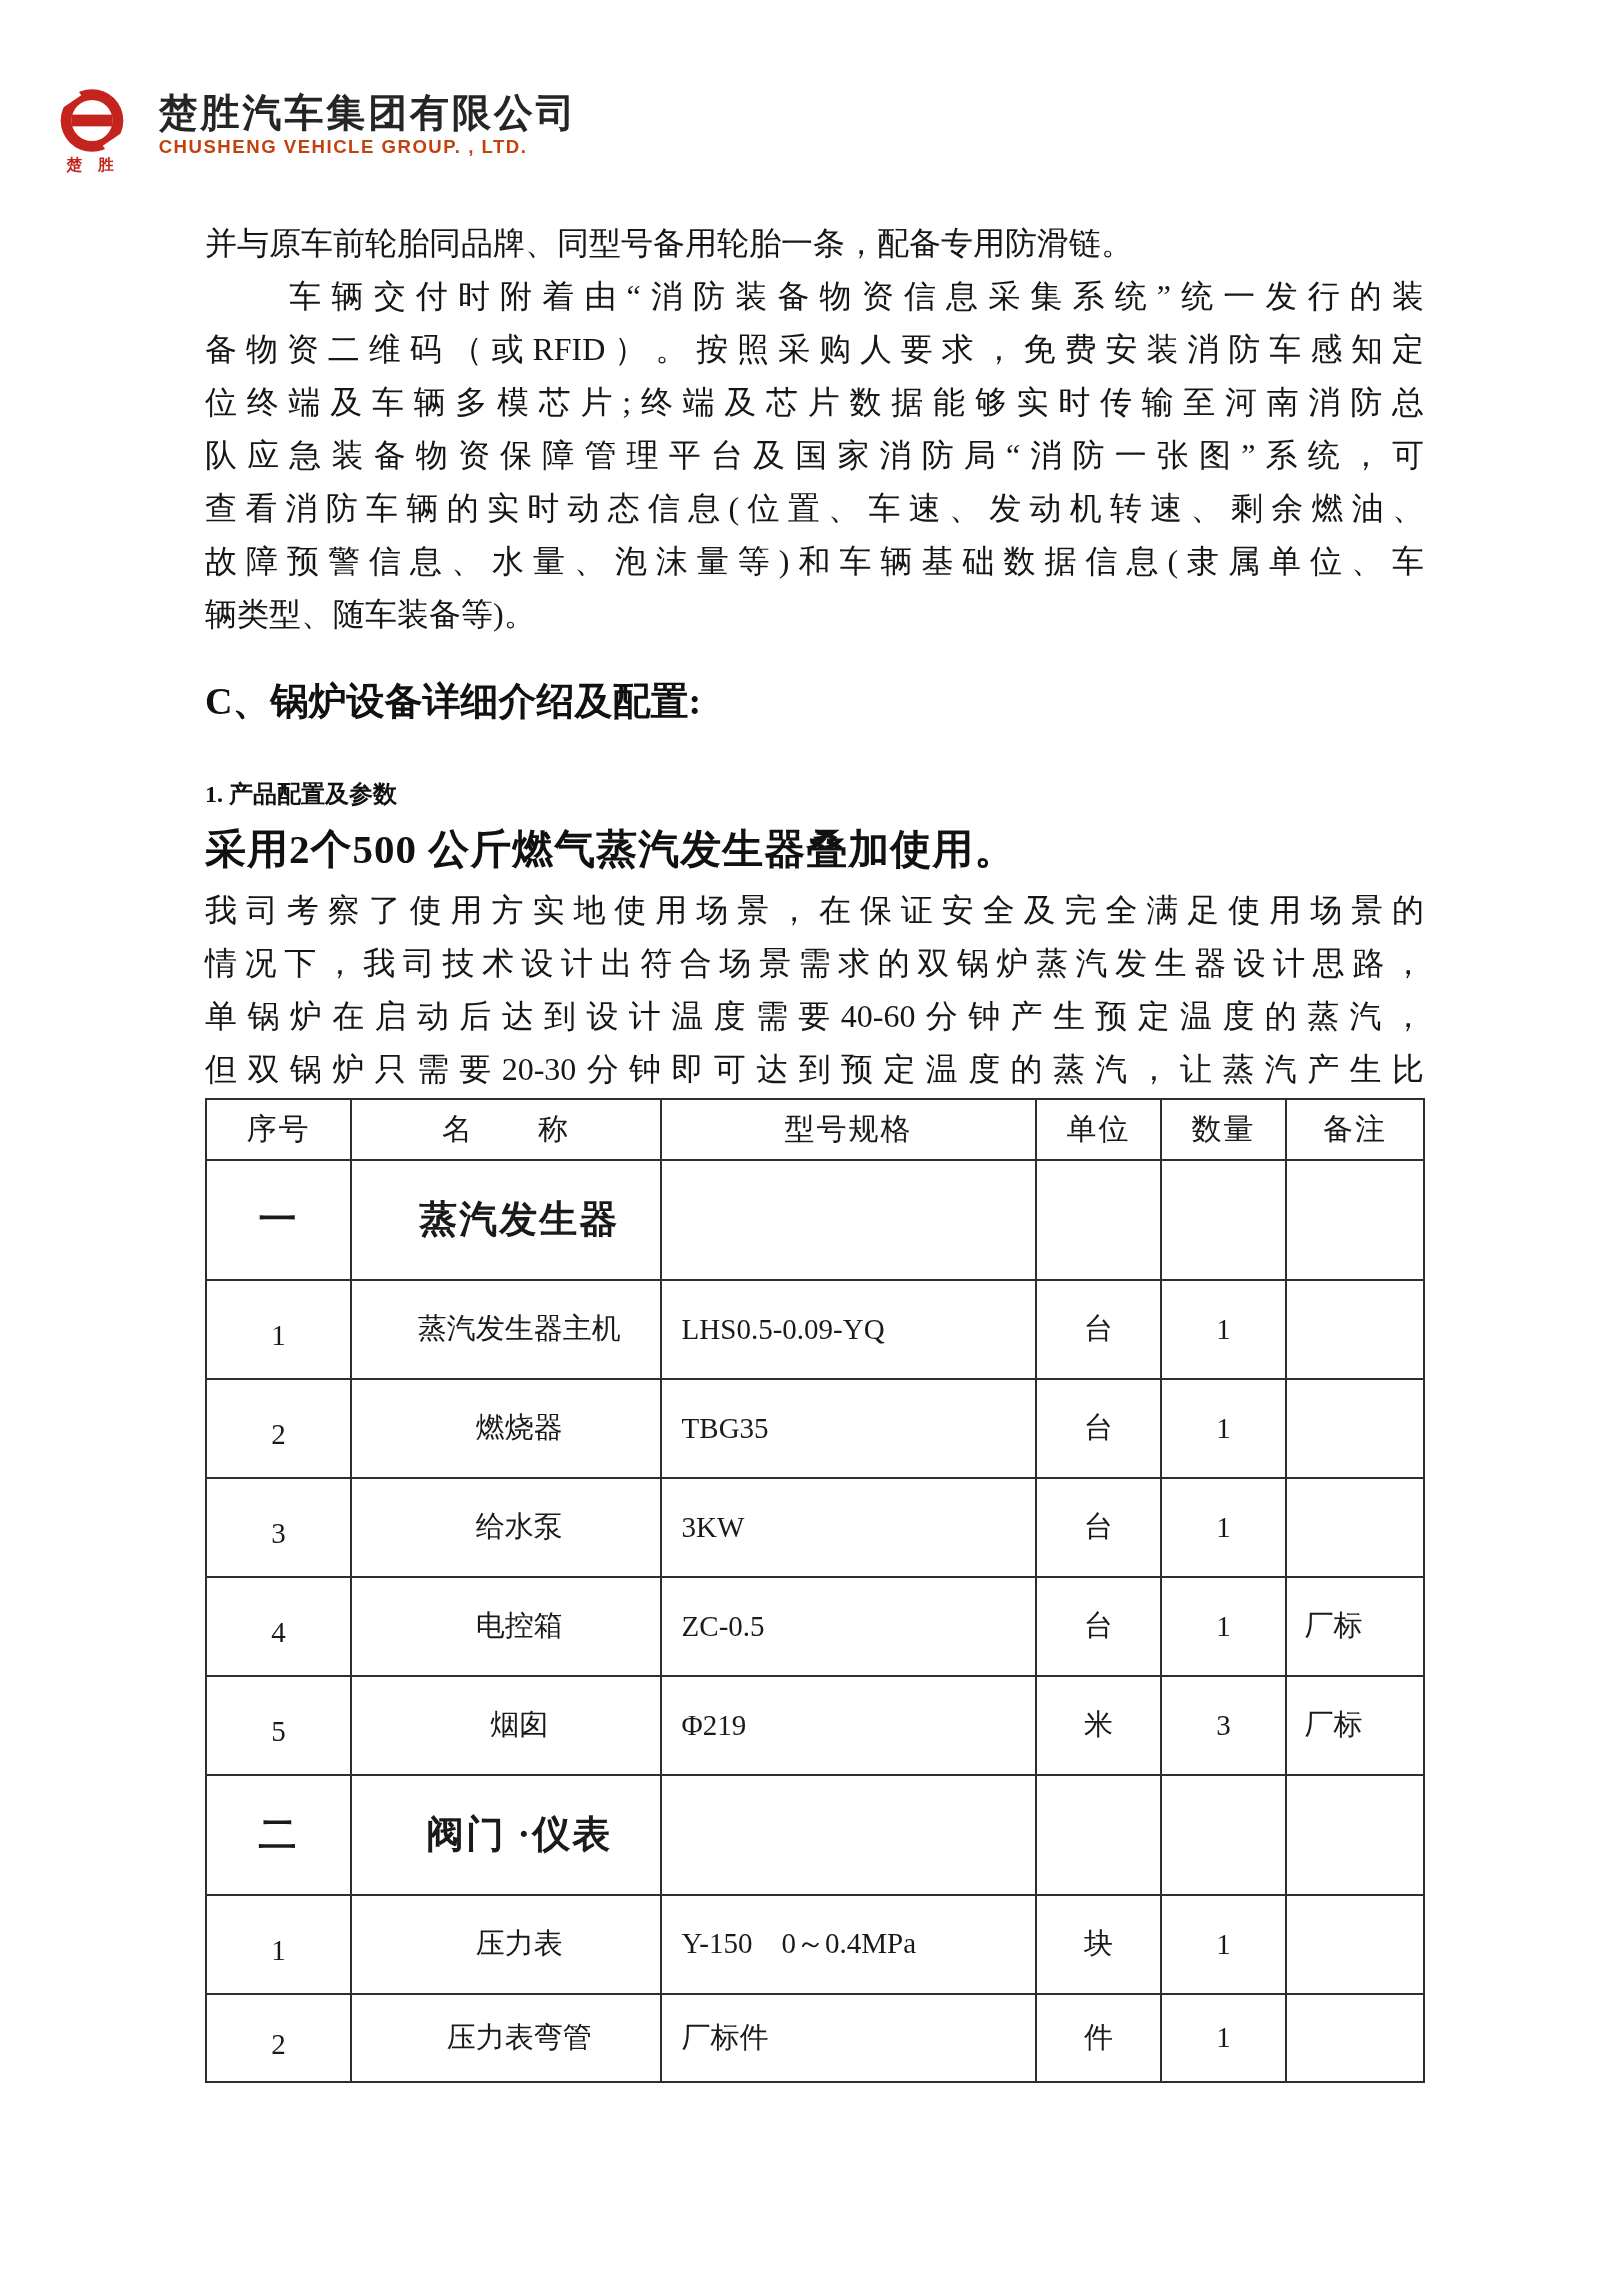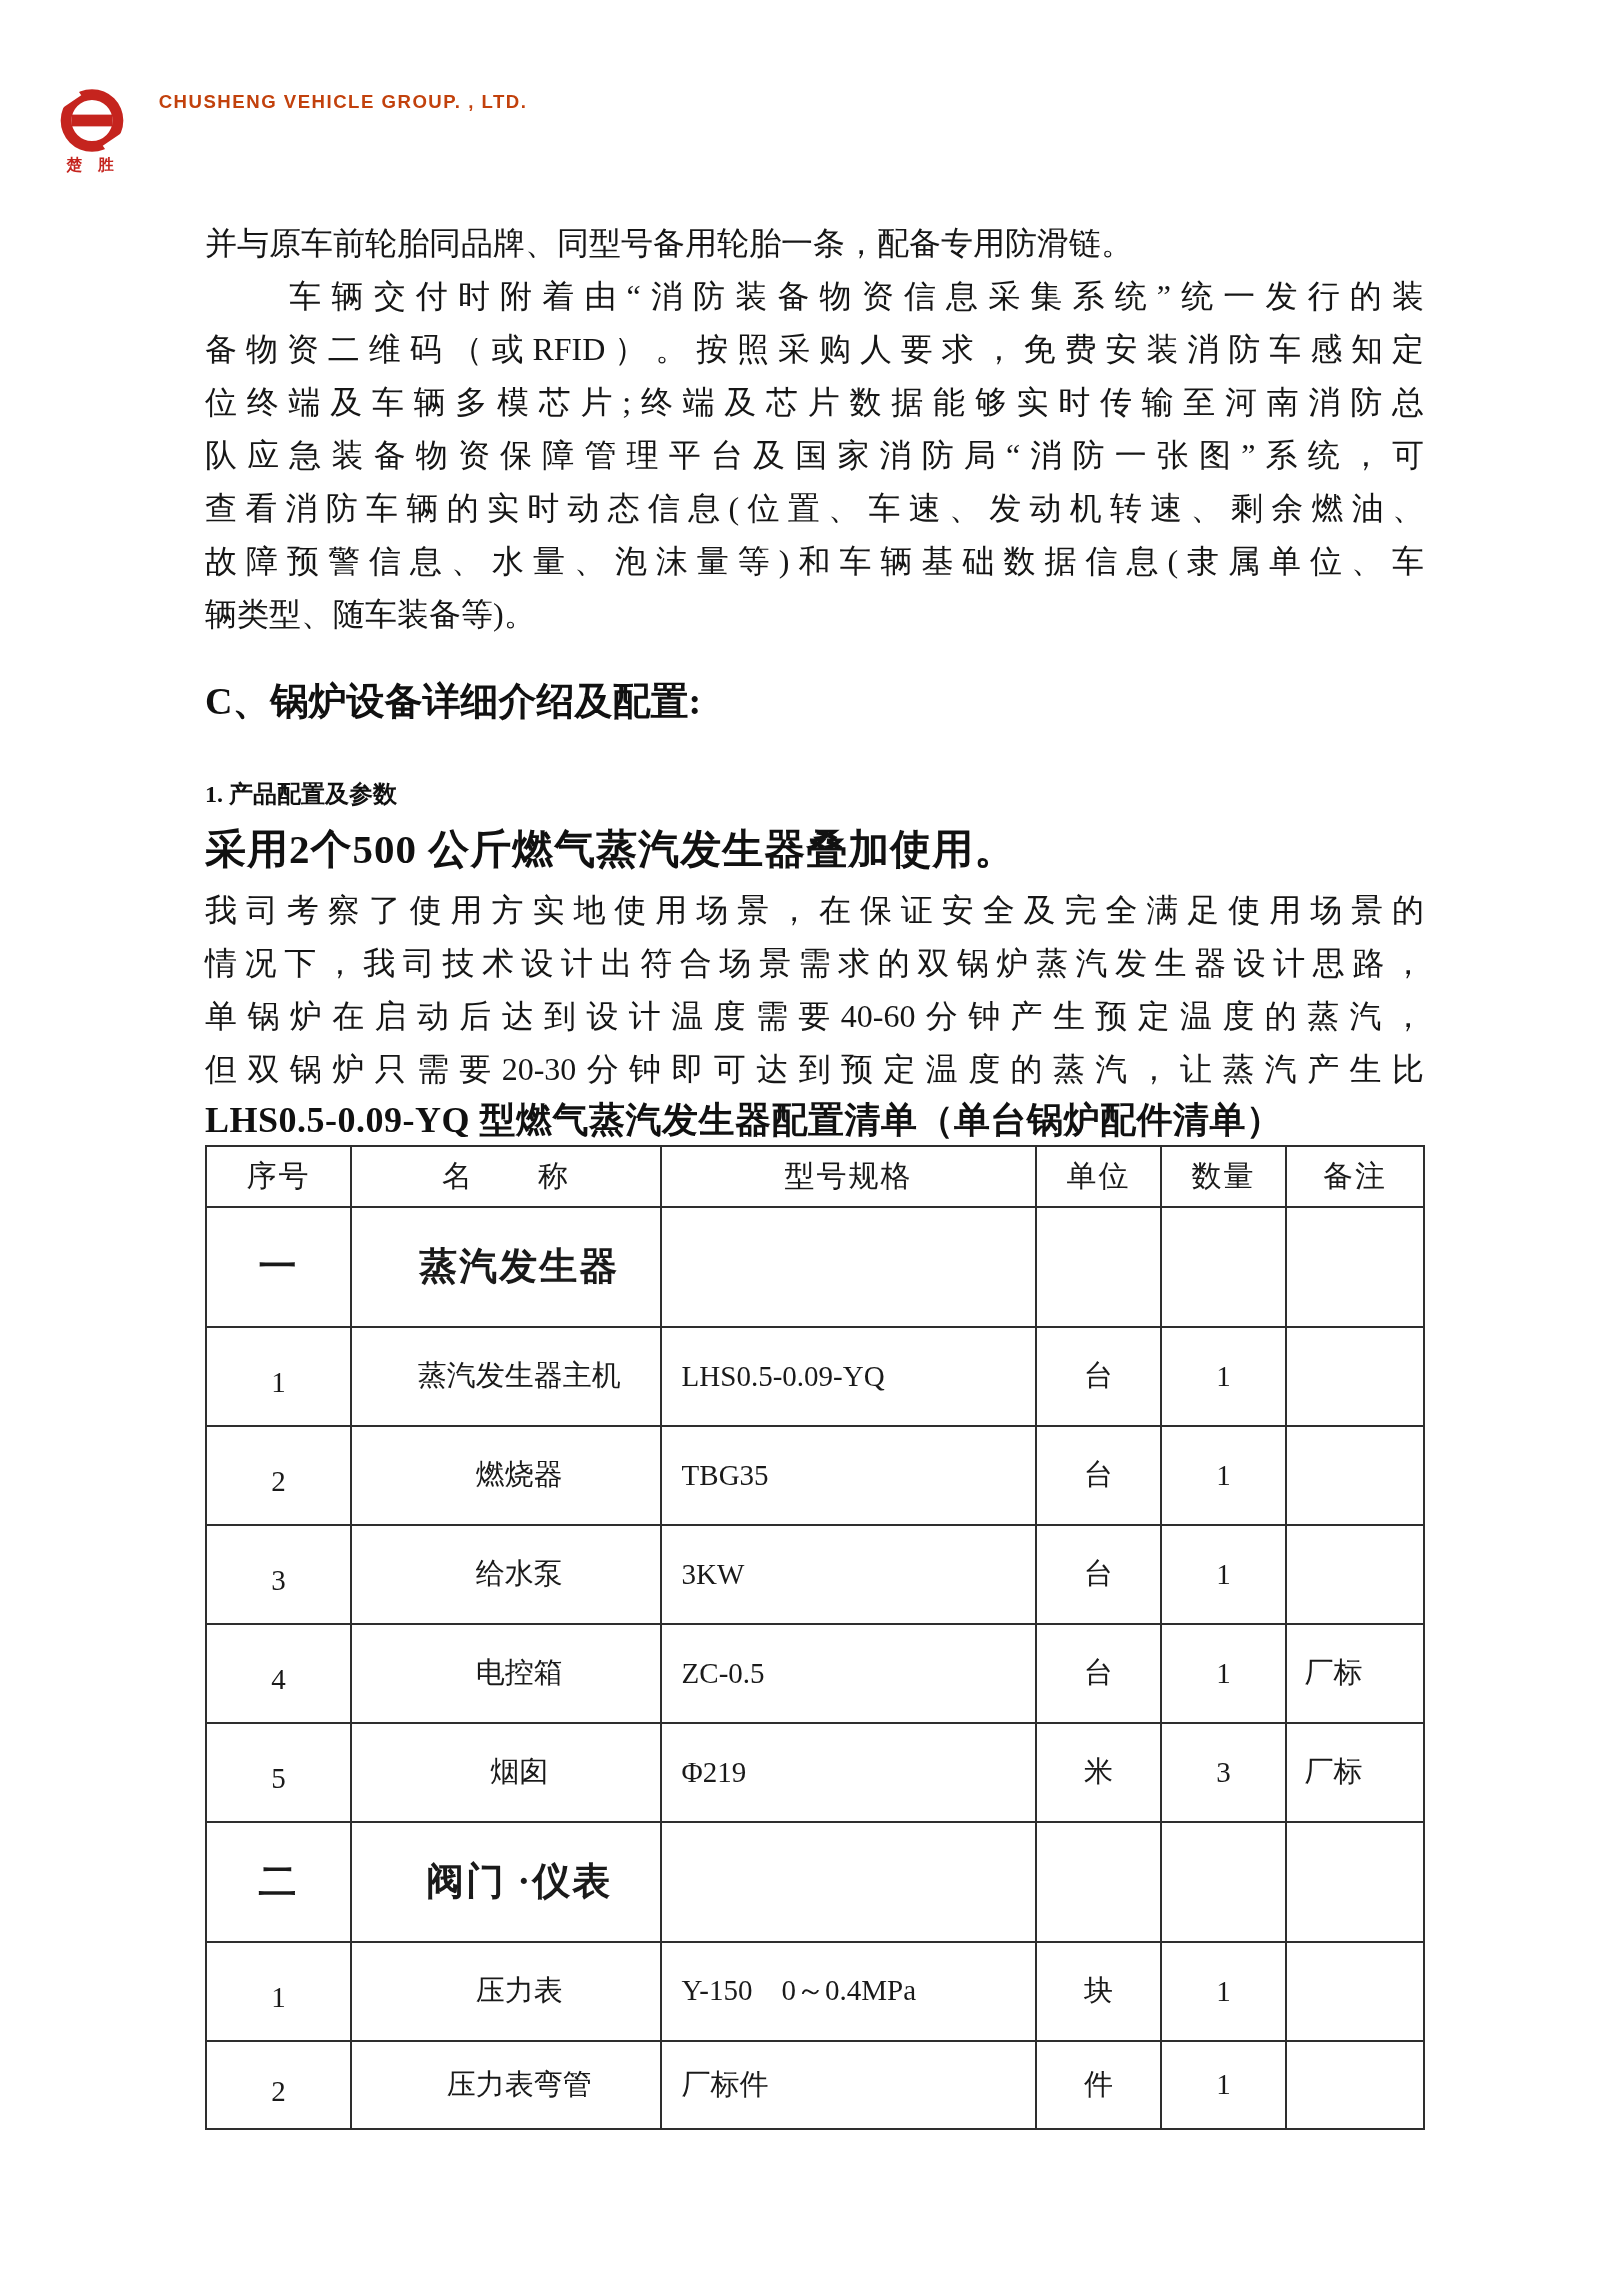--- a/index.html
+++ b/index.html
@@ -67,20 +67,21 @@
         <g>
           <path fill="#c5241e" fill-rule="evenodd" d="M48 1 A32 32 0 1 0 48 65 A32 32 0 1 0 48 1 Z M48 12 A21 21 0 1 1 48 54 A21 21 0 1 1 48 12 Z"></path>
           <rect x="27" y="27" width="42" height="12" fill="#c5241e"></rect>
           <rect x="2" y="4" width="34" height="14" fill="#ffffff" transform="rotate(-34 19 11)"></rect>
           <rect x="60" y="48" width="34" height="14" fill="#ffffff" transform="rotate(-34 77 55)"></rect>
         </g>
       </svg>
       <div class="logo-seal">楚胜</div>
     </div>
     <div class="logo-text">
+      <div class="cn">楚胜汽车集团有限公司</div>
       <div class="en">CHUSHENG VEHICLE GROUP. , LTD.</div>
     </div>
   </div>
 
   <div class="content">
     <div class="para body-start">
         <div class="line line-last">并与原车前轮胎同品牌、同型号备用轮胎一条，配备专用防滑链。</div>
       </div>
     <div class="para">
         <div class="line">　　车辆交付时附着由“消防装备物资信息采集系统”统一发行的装</div>
@@ -96,21 +97,20 @@
     <h3 class="heading-1">1. 产品配置及参数</h3>
     <h3 class="heading-big">采用2个500 公斤燃气蒸汽发生器叠加使用。</h3>
 
     <div class="para para3">
         <div class="line">我司考察了使用方实地使用场景，在保证安全及完全满足使用场景的</div>
         <div class="line">情况下，我司技术设计出符合场景需求的双锅炉蒸汽发生器设计思路，</div>
         <div class="line">单锅炉在启动后达到设计温度需要40-60分钟产生预定温度的蒸汽，</div>
         <div class="line">但双锅炉只需要20-30分钟即可达到预定温度的蒸汽，让蒸汽产生比</div>
       </div>
 
-    <h3 class="table-title">LHS0.5-0.09-YQ 型燃气蒸汽发生器配置清单（单台锅炉配件清单）</h3>
 
     <table class="config">
       <colgroup>
           <col style="width: 145px;">
           <col style="width: 310px;">
           <col style="width: 375px;">
           <col style="width: 125px;">
           <col style="width: 125px;">
           <col style="width: 138px;">
         </colgroup>

